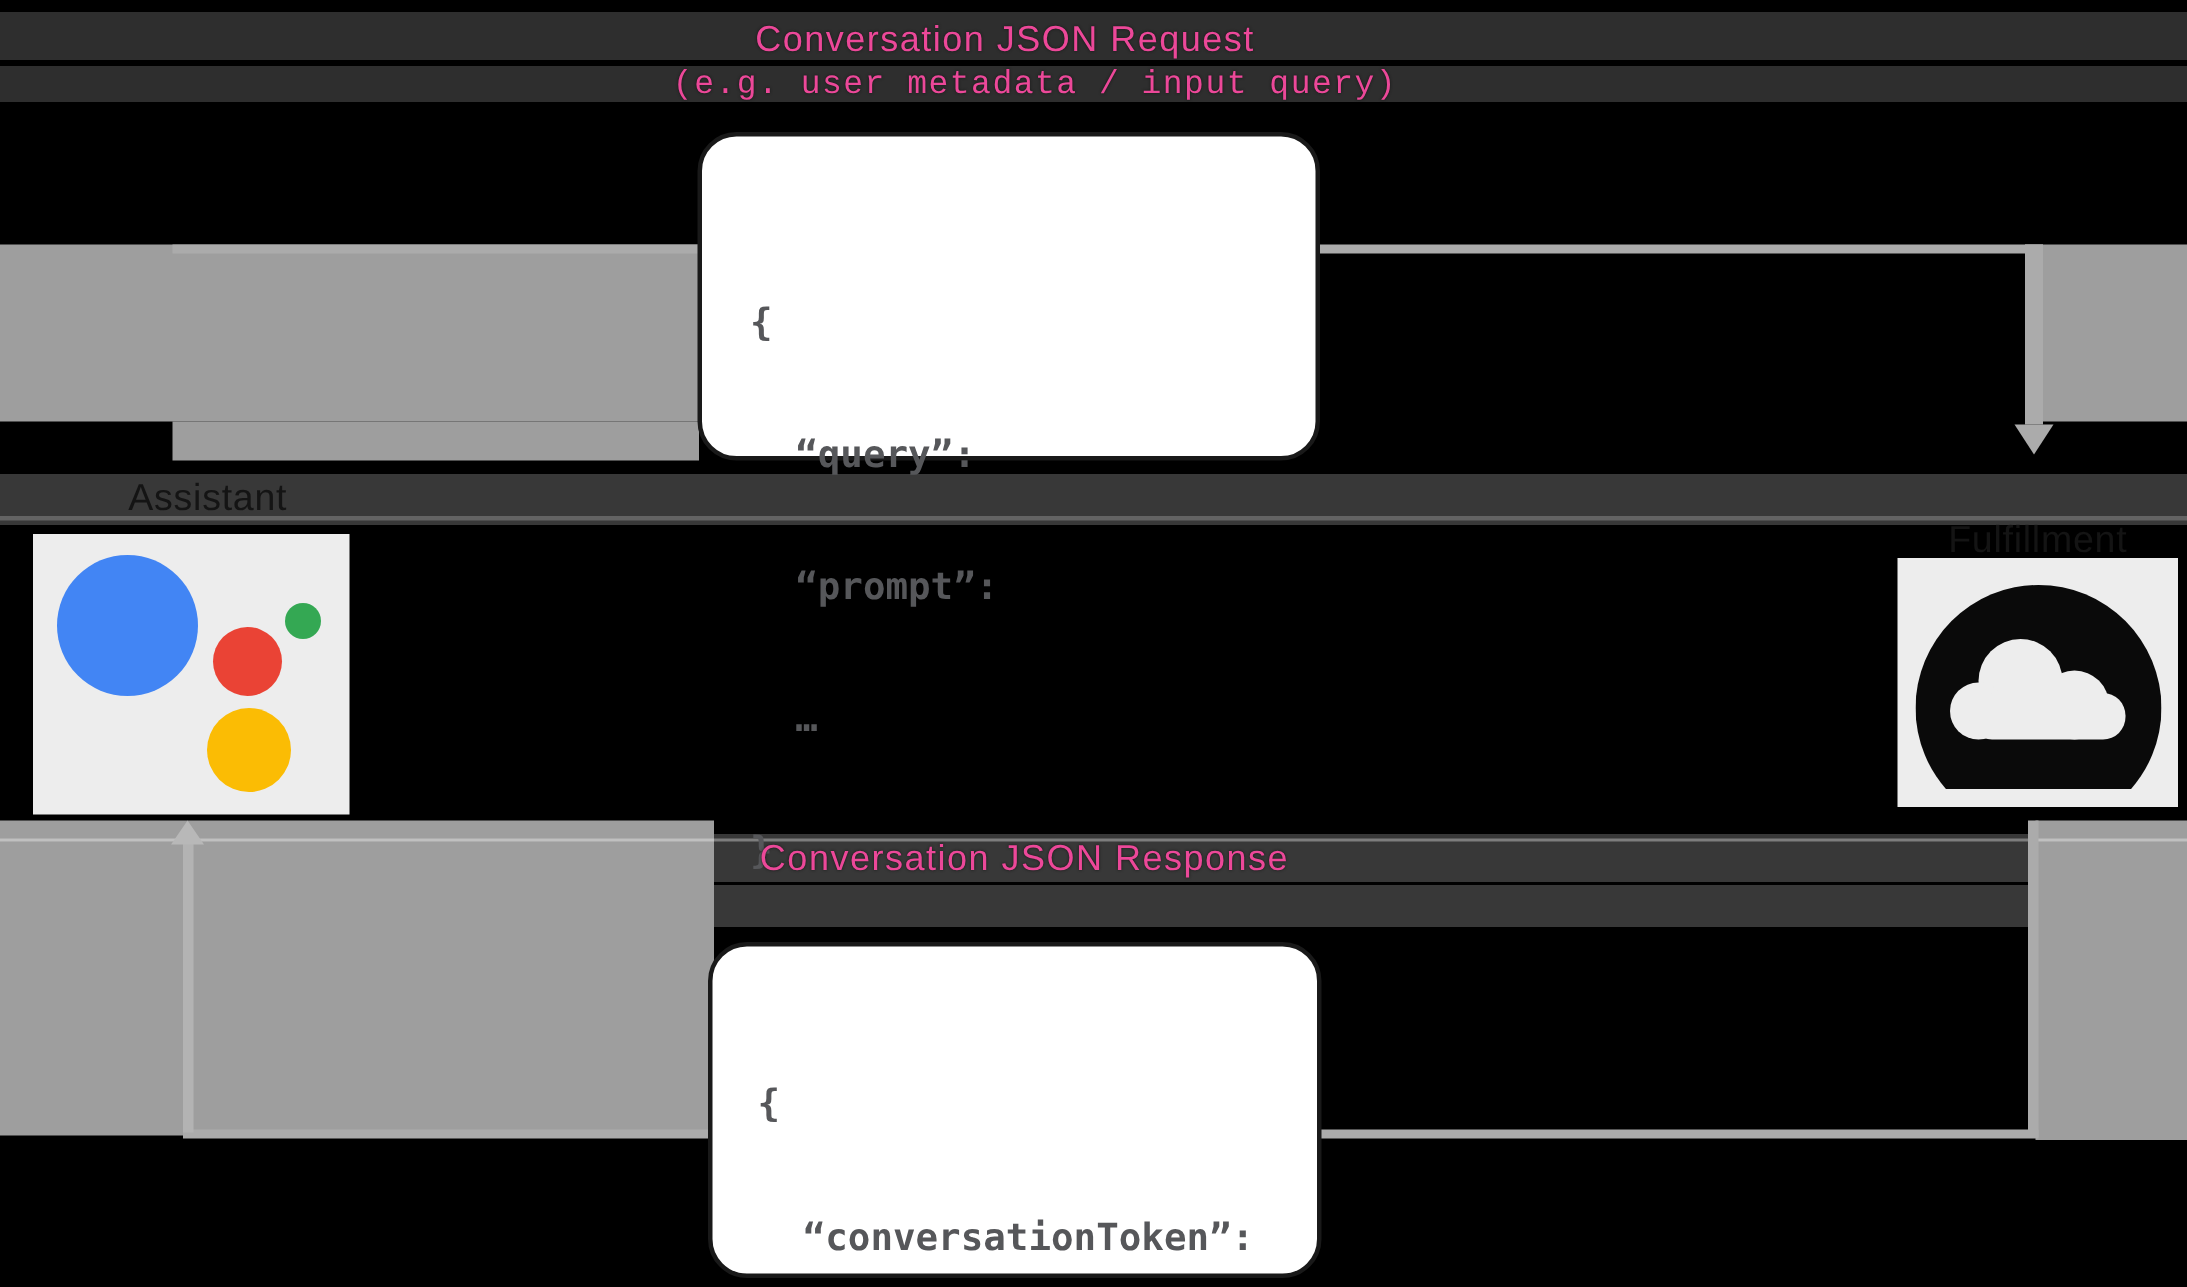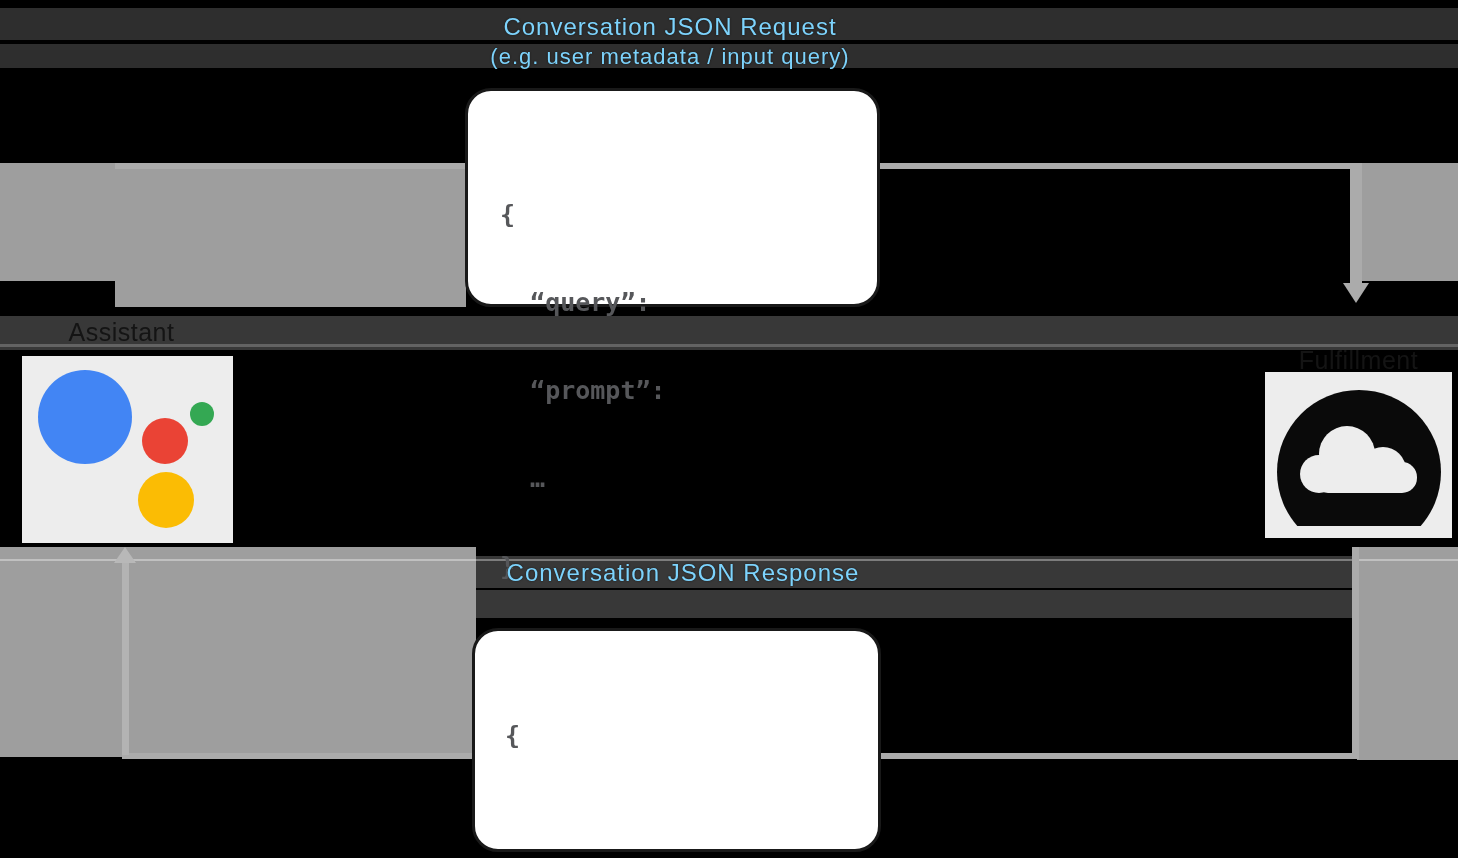--- a/index.html
+++ b/index.html
@@ -23,21 +23,21 @@
   .codebox{position:absolute;background:#ffffff;border:3px solid #191919;
            border-radius:26px;z-index:4;}
   .code{position:absolute;z-index:5;font-family:"DejaVu Sans Mono",monospace;
         font-weight:bold;font-size:25px;color:#56575a;white-space:pre;}
   .code .ln{height:30px;line-height:30px;white-space:pre;}
   .code.resp .ln{height:31px;line-height:31px;}
   
   .tile{position:absolute;background:#ededed;z-index:4;}
   .circ{position:absolute;border-radius:50%;}
   
-  .dimtext{position:absolute;z-index:5;color:#7dd3fc;text-shadow:0 0 2px #161616;
+  .dimtext{position:absolute;z-index:5;color:#ec4899;text-shadow:0 0 2px #161616;
            text-align:center;letter-spacing:1px;}
   .nodelabel{position:absolute;z-index:5;color:#141414;font-size:25px;
              text-align:center;letter-spacing:0.5px;}
   .t1{font-size:24px;}
   .t2{font-size:22px;}
 </style>
 </head>
 <body>
 
 <div id="stage">
@@ -59,32 +59,32 @@
   <div class="aline" style="left:115px;top:163px;width:1247px;height:6px;"></div>
   <div class="aline" style="left:1350px;top:163px;width:12px;height:120px;"></div>
   <div class="head-down" style="left:1343px;top:283px;"></div>
 
   <div class="aline" style="left:1352px;top:547px;width:7px;height:211px;"></div>
   <div class="aline" style="left:122px;top:753px;width:1237px;height:6px;"></div>
   <div class="aline" style="left:122px;top:561px;width:7px;height:194px;background:#b3b3b3;"></div>
   <div class="head-up" style="left:114px;top:547px;"></div>
 
   <div class="dimtext t1" style="left:420px;top:13px;width:500px;">Conversation JSON Request</div>
-  <div class="dimtext t2" style="left:420px;top:44px;width:500px;">(e.g. user metadata / input query)</div>
+  <div class="dimtext t2" style="left:440px;top:44px;width:500px;font-family:Liberation Mono, monospace;">(e.g. user metadata / input query)</div>
 
   <div class="codebox" style="left:465px;top:88px;width:409px;height:213px;"></div>
   <div class="code" style="left:500px;top:142px;">
     <div class="ln">{</div>
     <div class="ln">  “query”:</div>
     <div class="ln">  “prompt”:</div>
     <div class="ln">  …</div>
     <div class="ln">}</div>
   </div>
 
-  <div class="nodelabel" style="left:16px;top:318px;width:211px;text-align:center;">Assistant</div>
+  <div class="nodelabel" style="left:33px;top:318px;width:211px;text-align:center;">Assistant</div>
   <div class="nodelabel" style="left:1265px;top:320px;width:187px;margin-top:26px;">Fulfillment</div>
 
   <div class="tile" style="left:22px;top:356px;width:211px;height:187px;">
     <div>
       <div class="circ" style="left:16px;top:14px;width:94px;height:94px;background:#4285f4;"></div>
       <div class="circ" style="left:168px;top:46px;width:24px;height:24px;background:#34a853;"></div>
       <div class="circ" style="left:120px;top:62px;width:46px;height:46px;background:#ea4335;"></div>
       <div class="circ" style="left:116px;top:116px;width:56px;height:56px;background:#fbbc04;"></div>
     </div>
   </div>
@@ -99,18 +99,19 @@
         <rect x="36" y="72" width="104" height="31" rx="15"></rect>
       </g>
     </svg>
   </div>
 
   <div class="dimtext t1" style="left:433px;top:559px;width:500px;">Conversation JSON Response</div>
 
   <div class="codebox" style="left:472px;top:628px;width:403px;height:218px;"></div>
   <div class="code resp" style="left:505px;top:662px;">
     <div class="ln">{</div>
+    <div class="ln">  “conversationToken”:</div>
     
     
     
   </div>
 
 </div>
 
 </body></html>

